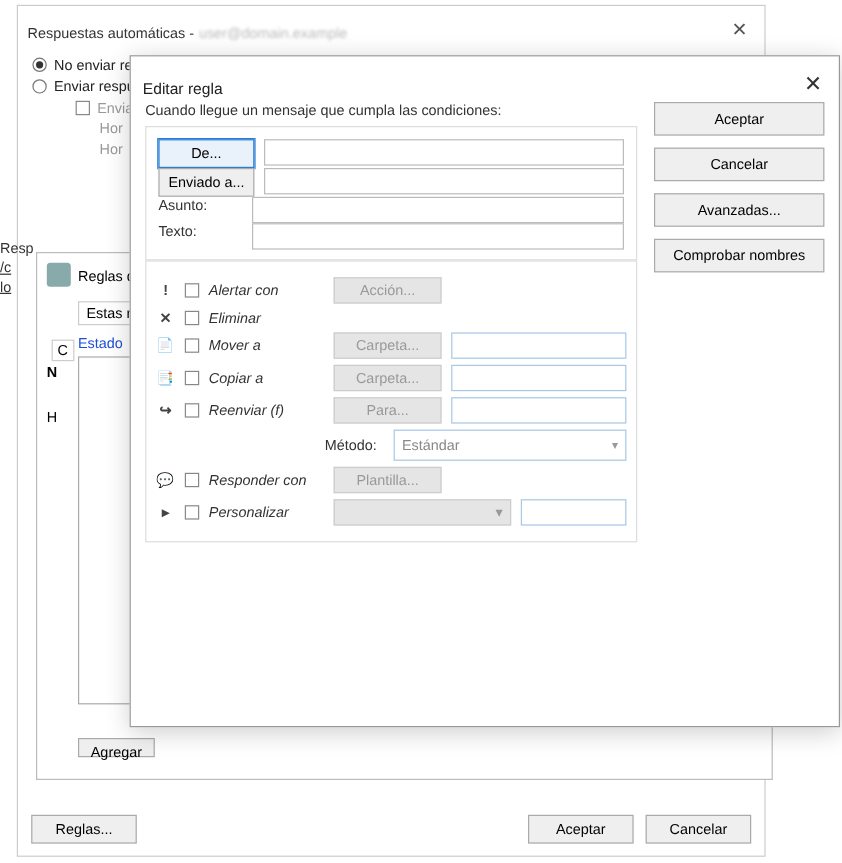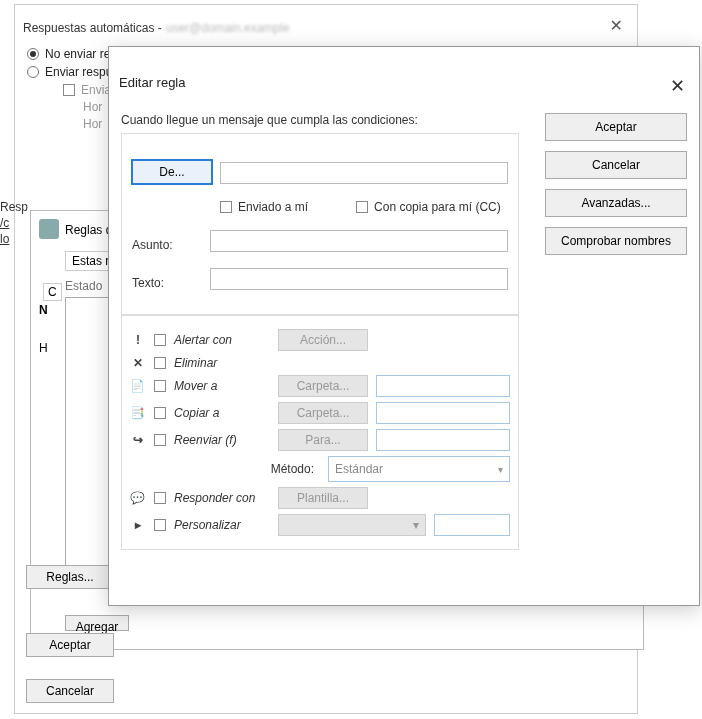--- a/index.html
+++ b/index.html
@@ -17,43 +17,43 @@
 .radio.checked::after { content: ""; width: 6px; height: 6px; background: #333; border-radius: 50%; }
 .chk { width: 12px; height: 12px; border: 1px solid #888; display: inline-block; background: #fff; }
 .bg-sub { margin-left: 36px; color: #999; }
 .bg-sub .row { display: flex; align-items: center; gap: 6px; margin: 3px 0; }
 .link { color: #0066cc; text-decoration: underline; }
 
 
 .rules-bg { position: absolute; left: 30px; top: 210px; width: 614px; height: 440px; border: 1px solid #bbb; background: #fff; }
 .rules-bg .icon-gear { position:absolute; left:8px; top:8px; width:20px; height:20px; background:#8aa; border-radius:3px; }
 .rules-bg .tab { position:absolute; left:34px; top:40px; border:1px solid #ccc; padding:2px 6px; }
-.rules-bg .hdr { position:absolute; left:34px; top:68px; color:#737373; }
+.rules-bg .hdr { position:absolute; left:34px; top:68px; color:#1d4ed8; }
 .rules-bg .listbox { position:absolute; left:34px; top:86px; width:560px; height:290px; border:1px solid #aaa; }
 .rules-bg .addbtn { position:absolute; left:34px; top:404px; width:64px; height:16px; border:1px solid #aaa; text-align:center; line-height:22px; background:#efefef; }
 
-.bg-footer { position:absolute; left:14px; bottom:4px; width:624px; display:flex; gap:22px; padding:12px;flex-direction:column; }
+.bg-footer { position:absolute; left:14px; bottom:4px; width:624px; display:flex; gap:10px; padding:12px; }
 .btn { border: 1px solid #aaa; background: #efefef; padding: 4px 0; text-align: center; min-width: 80px; height: 24px; line-height: 14px; cursor: default; }
 .bg-footer .btn { width: 88px; }
 .bg-footer .sp { flex:1; }
 
 
 .fg { position: absolute; left: 108px; top: 46px; width: 592px; height: 560px; border: 1px solid #999; background: #fff; box-shadow: 0 4px 20px rgba(0,0,0,0.2); }
-.fg-title { display:flex; align-items:flex-start; height:34px; padding:0 10px;margin-top:28px; }
+.fg-title { display:flex; align-items:flex-end; height:34px; padding:0 10px; }
 .fg-title .t { font-size: 13px; color:#222; }
 .fg-title .close { margin-left:auto; font-size:18px; color:#333; padding:0 4px; }
 
-.fg-body { padding: 4px 12px 12px 12px; display:flex; gap:26px; }
+.fg-body { padding: 4px 12px 12px 12px; display:flex; gap:14px; }
 .left-col { flex:1; }
 .right-col { width: 142px; display:flex; flex-direction:column; gap:10px; }
 .right-col .btn { width:100%; height:28px; line-height:18px; }
 
 .cond-box { border: 1px solid #ddd; padding: 10px 10px 8px 10px; margin-top: 2px; }
 .cond-label { color:#333; margin-bottom:6px; }
-.cond-row { display:flex; align-items:flex-end; gap:8px; margin: 16px 0; }
+.cond-row { display:flex; align-items:flex-start; gap:8px; margin: 0 0; }
 .cond-row .lb { width: 70px; color:#333; }
 .cond-row .btn-left { width:80px; height:24px; }
 .cond-row .btn-left.focus { border:1px solid #2a7dd4; outline:1px solid #2a7dd4; background:#e9f2fb; }
 .txt { flex:1; height:22px; border:1px solid #bbb; background:#fff; }
 .chk-row { display:flex; align-items:center; gap:6px; margin:6px 0 2px 88px; color:#333; }
 .chk-row .group { display:flex; align-items:center; gap:6px; }
 .chk-row .gap { width:36px; }
 
 .actions-hdr { display:flex; align-items:center; margin: 10px 0 4px 0; }
 .actions-hdr .lbl { color:#333; }
@@ -138,30 +138,23 @@
   </div>
   <div class="fg-body">
     <div class="left-col">
 
       <div class="cond-label">Cuando llegue un mensaje que cumpla las condiciones:</div>
       <div class="cond-box">
         <div class="cond-row">
           <div class="btn btn-left focus">De...</div>
           <div class="txt"></div>
         </div>
-        <div class="chk-row">
-          <div class="group">
-            <span class="chk"></span>
-            <span>Enviado a mí</span>
-          </div>
-          <div class="gap"></div>
-          <div class="group">
-            <span class="chk"></span>
-            <span>Con copia para mí (CC)</span>
-          </div>
+        <div class="cond-row">
+          <div class="btn btn-left">Enviado a...</div>
+          <div class="txt"></div>
         </div>
         <div class="cond-row">
           <div class="lb">Asunto:</div>
           <div class="txt"></div>
         </div>
         <div class="cond-row">
           <div class="lb">Texto:</div>
           <div class="txt"></div>
         </div>
       </div>

